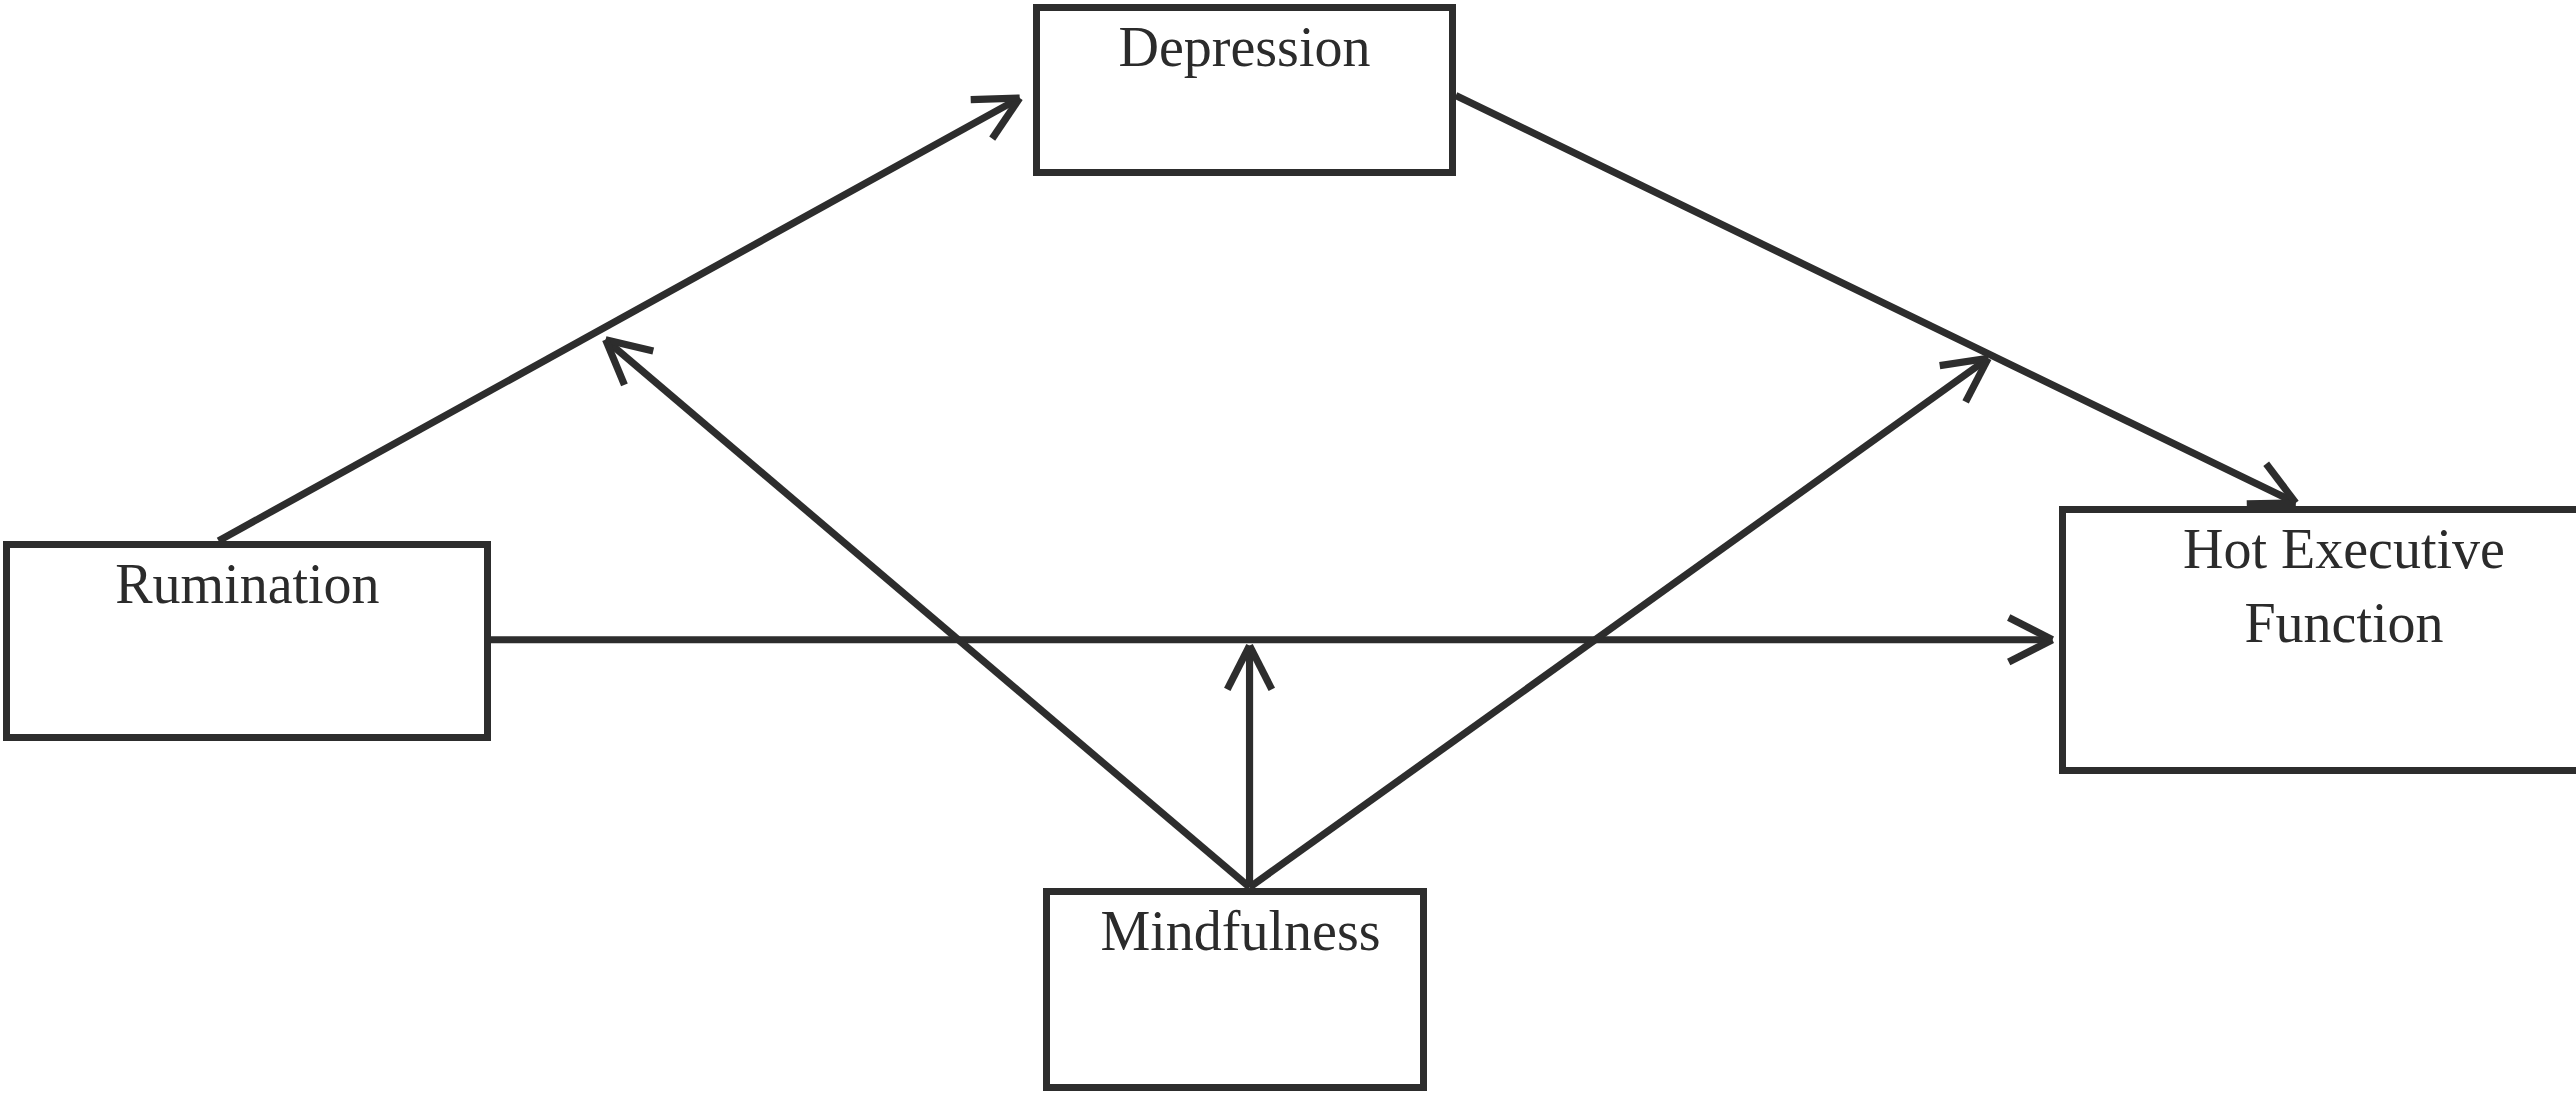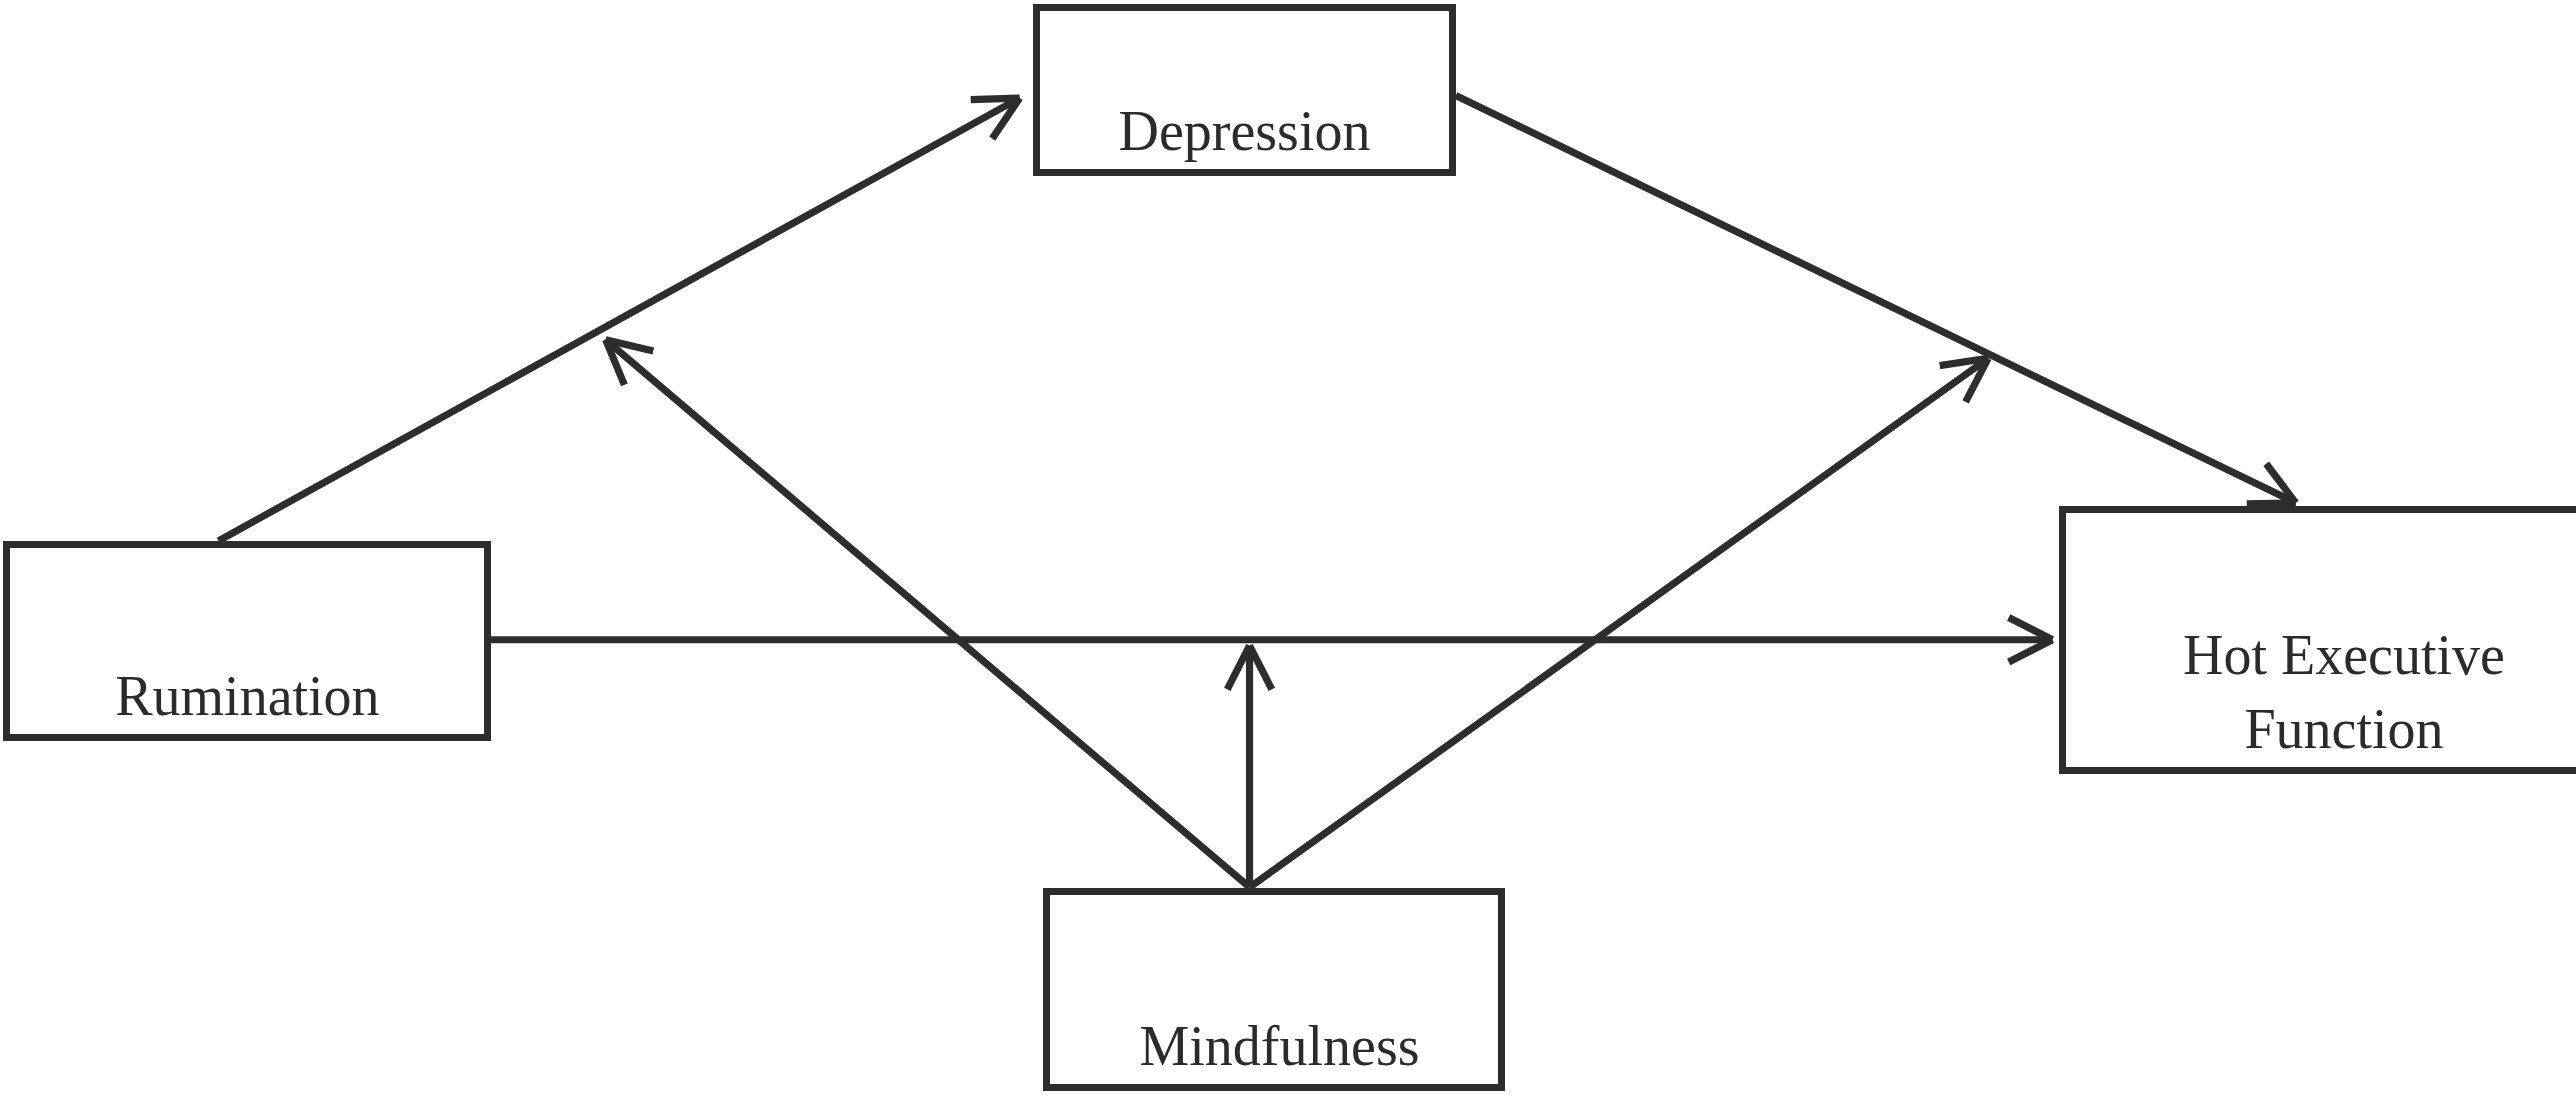--- a/index.html
+++ b/index.html
@@ -22,33 +22,33 @@
     width: 2576px;
     height: 1102px;
     display: block;
   }
   .node {
     position: absolute;
     box-sizing: border-box;
     border: 7.6px solid #2d2d2d;
     background: #ffffff;
     display: flex;
-    align-items: flex-end;
+    align-items: flex-start;
     justify-content: center;
     text-align: center;
     color: #2b2b2b;
     font-size: 56px;
     line-height: 1.32;
   }
   .node-label {
     display: inline-block;
   }
   #node-rumination               { left: 3.4px;    top: 541px;  width: 488px; height: 200px; }
   #node-depression               { left: 1033px; top: 4.2px;    width: 423px; height: 172px; }
-  #node-mindfulness              { left: 1043px; top: 888px; width: 462px; height: 203px; padding-left: 11px; }
+  #node-mindfulness              { left: 1043px; top: 888px; width: 384px; height: 203px; padding-left: 11px; }
   #node-hot-executive-function   { left: 2059px; top: 506px;  width: 570px; height: 268px; }
   #node-hot-executive-function .node-label { max-width: 372px; }
   .edge-line {
     stroke: #2d2d2d;
     stroke-width: 8.5;
     fill: none;
     stroke-linecap: butt;
   }
 </style>
 </head>

